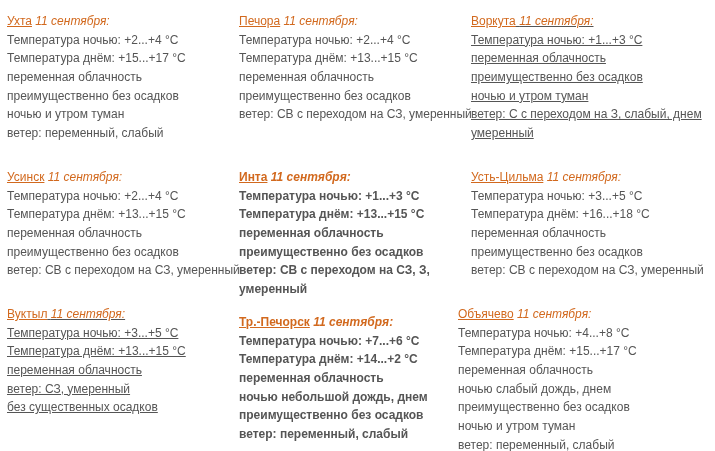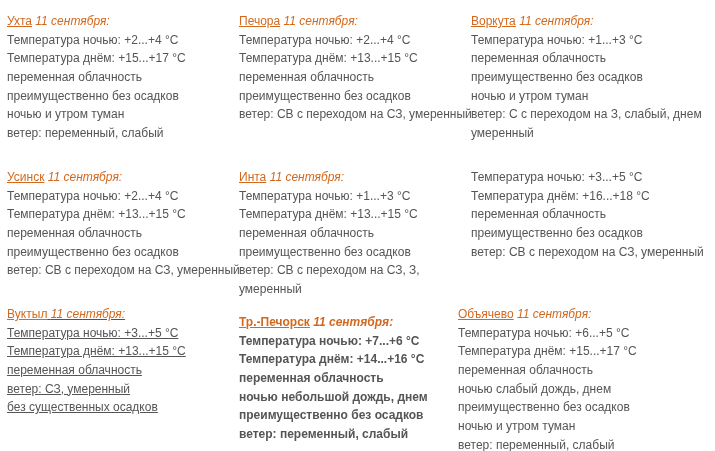--- a/index.html
+++ b/index.html
@@ -29,79 +29,80 @@
 
   <div class="city" style="left:239px; top:4px;">
     <div class="head"><span class="name">Печора</span> <span class="date">11 сентября:</span></div>
     <div class="line">Температура ночью: +2...+4 °C</div>
     <div class="line">Температура днём: +13...+15 °C</div>
     <div class="line">переменная облачность</div>
     <div class="line">преимущественно без осадков</div>
     <div class="line">ветер: СВ с переходом на СЗ, умеренный</div>
   </div>
 
-  <div class="city" style="left:471px; top:4px;">
+  <div class="city" style="left:471px; top:4px;text-decoration:underline;">
     <div class="head"><span class="name">Воркута</span> <span class="date">11 сентября:</span></div>
     <div class="line">Температура ночью: +1...+3 °C</div>
     <div class="line">переменная облачность</div>
     <div class="line">преимущественно без осадков</div>
     <div class="line">ночью и утром туман</div>
     <div class="line">ветер: С с переходом на З, слабый, днем</div>
     <div class="line">умеренный</div>
   </div>
 
   <div class="city" style="left:7px; top:160px;">
     <div class="head"><span class="name">Усинск</span> <span class="date">11 сентября:</span></div>
     <div class="line">Температура ночью: +2...+4 °C</div>
     <div class="line">Температура днём: +13...+15 °C</div>
     <div class="line">переменная облачность</div>
     <div class="line">преимущественно без осадков</div>
     <div class="line">ветер: СВ с переходом на СЗ, умеренный</div>
   </div>
 
-  <div class="city" style="left:239px; top:160px;">
+  <div class="city" style="left:239px; top:160px;font-weight:bold;">
     <div class="head"><span class="name">Инта</span> <span class="date">11 сентября:</span></div>
     <div class="line">Температура ночью: +1...+3 °C</div>
     <div class="line">Температура днём: +13...+15 °C</div>
     <div class="line">переменная облачность</div>
     <div class="line">преимущественно без осадков</div>
     <div class="line">ветер: СВ с переходом на СЗ, З,</div>
     <div class="line">умеренный</div>
   </div>
 
   <div class="city" style="left:471px; top:160px;">
+    <div class="head"><span class="name">Усть-Цильма</span> <span class="date">11 сентября:</span></div>
     <div class="line">Температура ночью: +3...+5 °C</div>
     <div class="line">Температура днём: +16...+18 °C</div>
     <div class="line">переменная облачность</div>
     <div class="line">преимущественно без осадков</div>
     <div class="line">ветер: СВ с переходом на СЗ, умеренный</div>
   </div>
 
   <div class="city" style="left:7px; top:297px;text-decoration:underline;">
     <div class="head"><span class="name">Вуктыл</span> <span class="date">11 сентября:</span></div>
     <div class="line">Температура ночью: +3...+5 °C</div>
     <div class="line">Температура днём: +13...+15 °C</div>
     <div class="line">переменная облачность</div>
     <div class="line">ветер: СЗ, умеренный</div>
     <div class="line">без существенных осадков</div>
   </div>
 
   <div class="city" style="left:239px; top:305px;font-weight:bold;">
     <div class="head"><span class="name">Тр.-Печорск</span> <span class="date">11 сентября:</span></div>
     <div class="line">Температура ночью: +7...+6 °C</div>
-    <div class="line">Температура днём: +14...+16 °C</div>
+    <div class="line">Температура днём: +14...+2 °C</div>
     <div class="line">переменная облачность</div>
     <div class="line">ночью небольшой дождь, днем</div>
     <div class="line">преимущественно без осадков</div>
     <div class="line">ветер: переменный, слабый</div>
   </div>
 
   <div class="city" style="left:458px; top:297px;">
     <div class="head"><span class="name">Объячево</span> <span class="date">11 сентября:</span></div>
-    <div class="line">Температура ночью: +6...+5 °C</div>
+    <div class="line">Температура ночью: +4...+8 °C</div>
     <div class="line">Температура днём: +15...+17 °C</div>
     <div class="line">переменная облачность</div>
     <div class="line">ночью слабый дождь, днем</div>
     <div class="line">преимущественно без осадков</div>
     <div class="line">ночью и утром туман</div>
     <div class="line">ветер: переменный, слабый</div>
   </div>
 
 </div>
 

